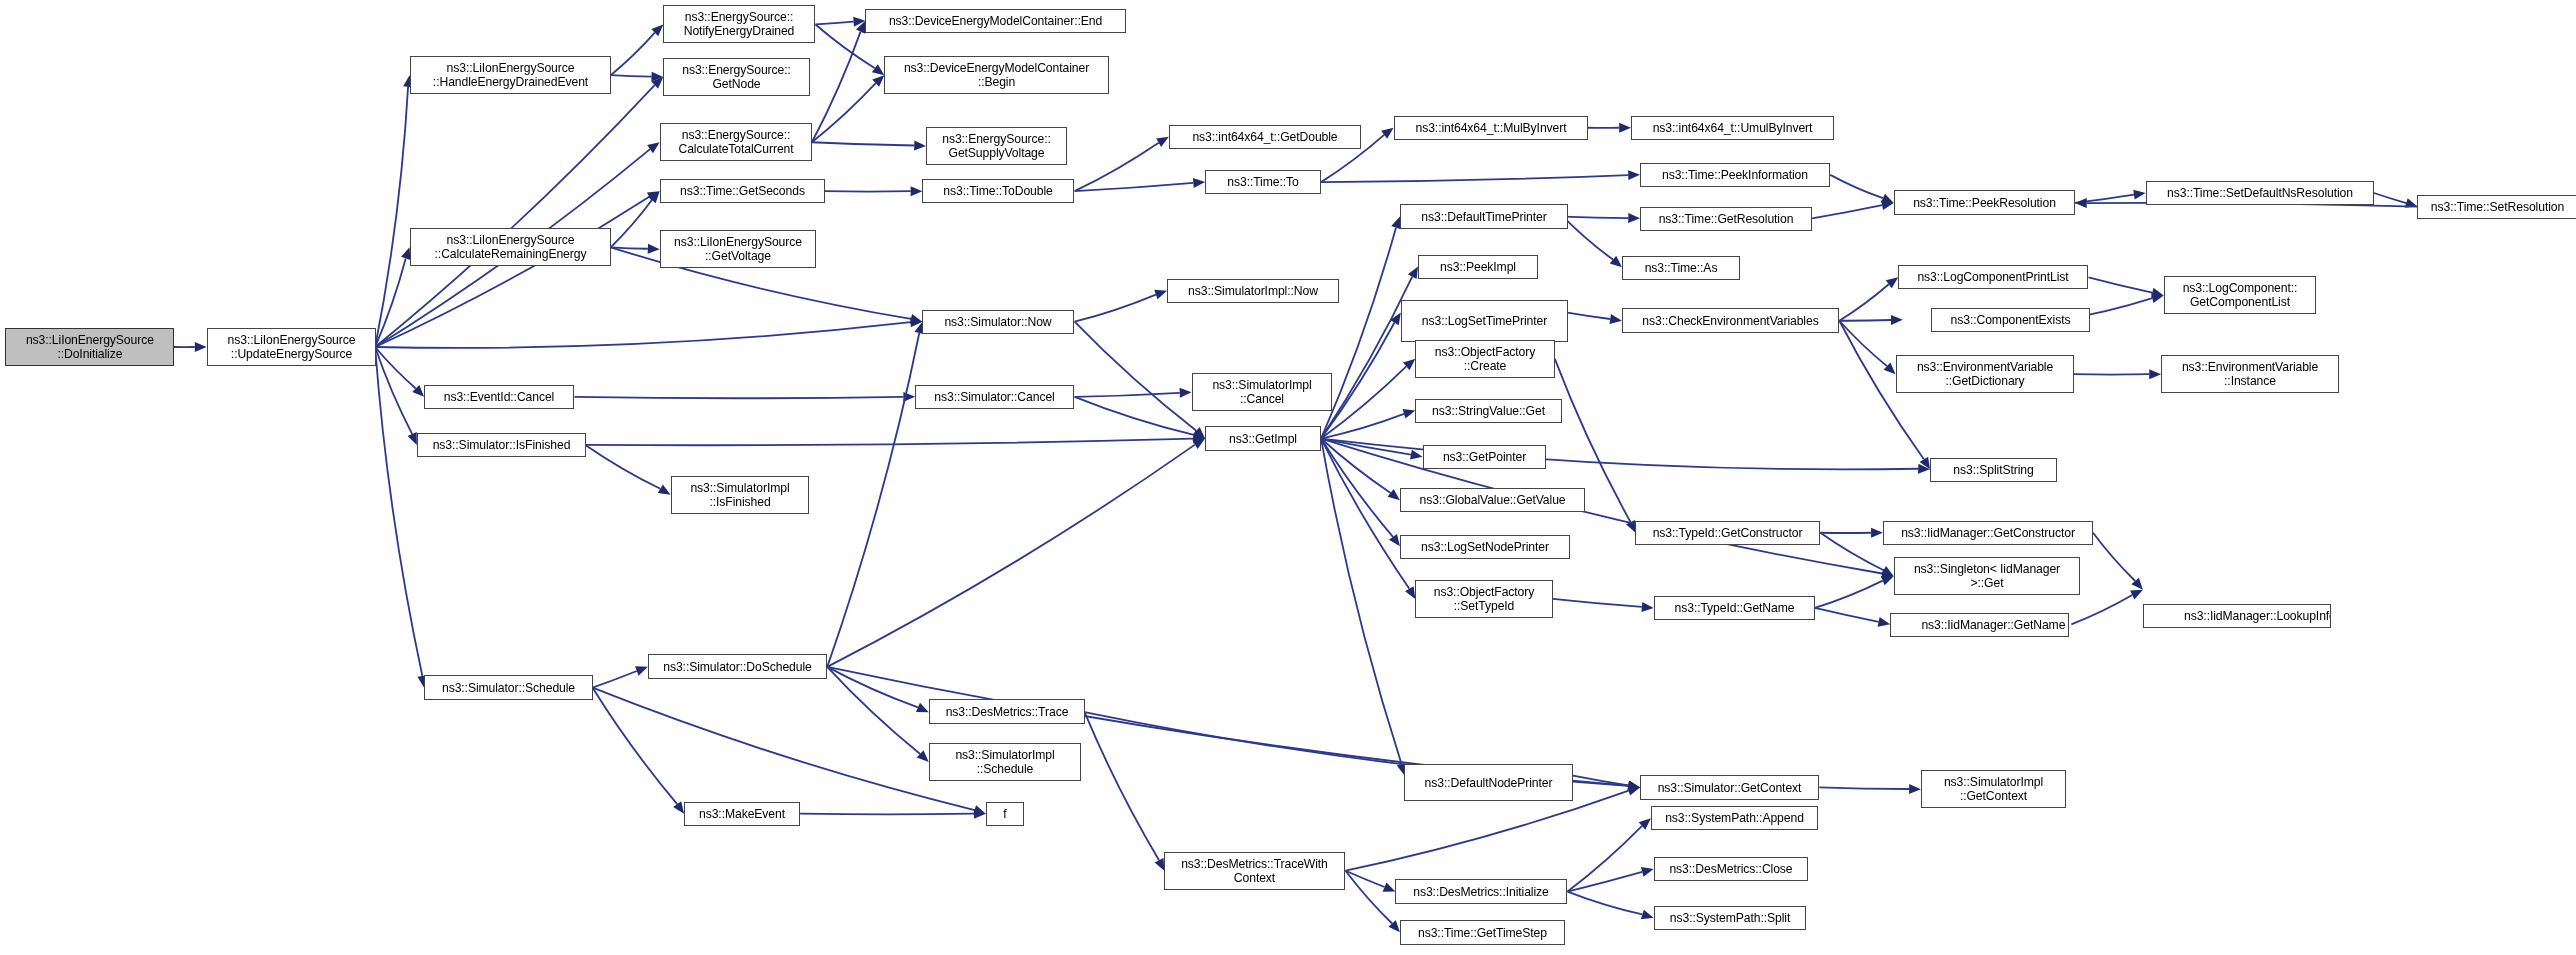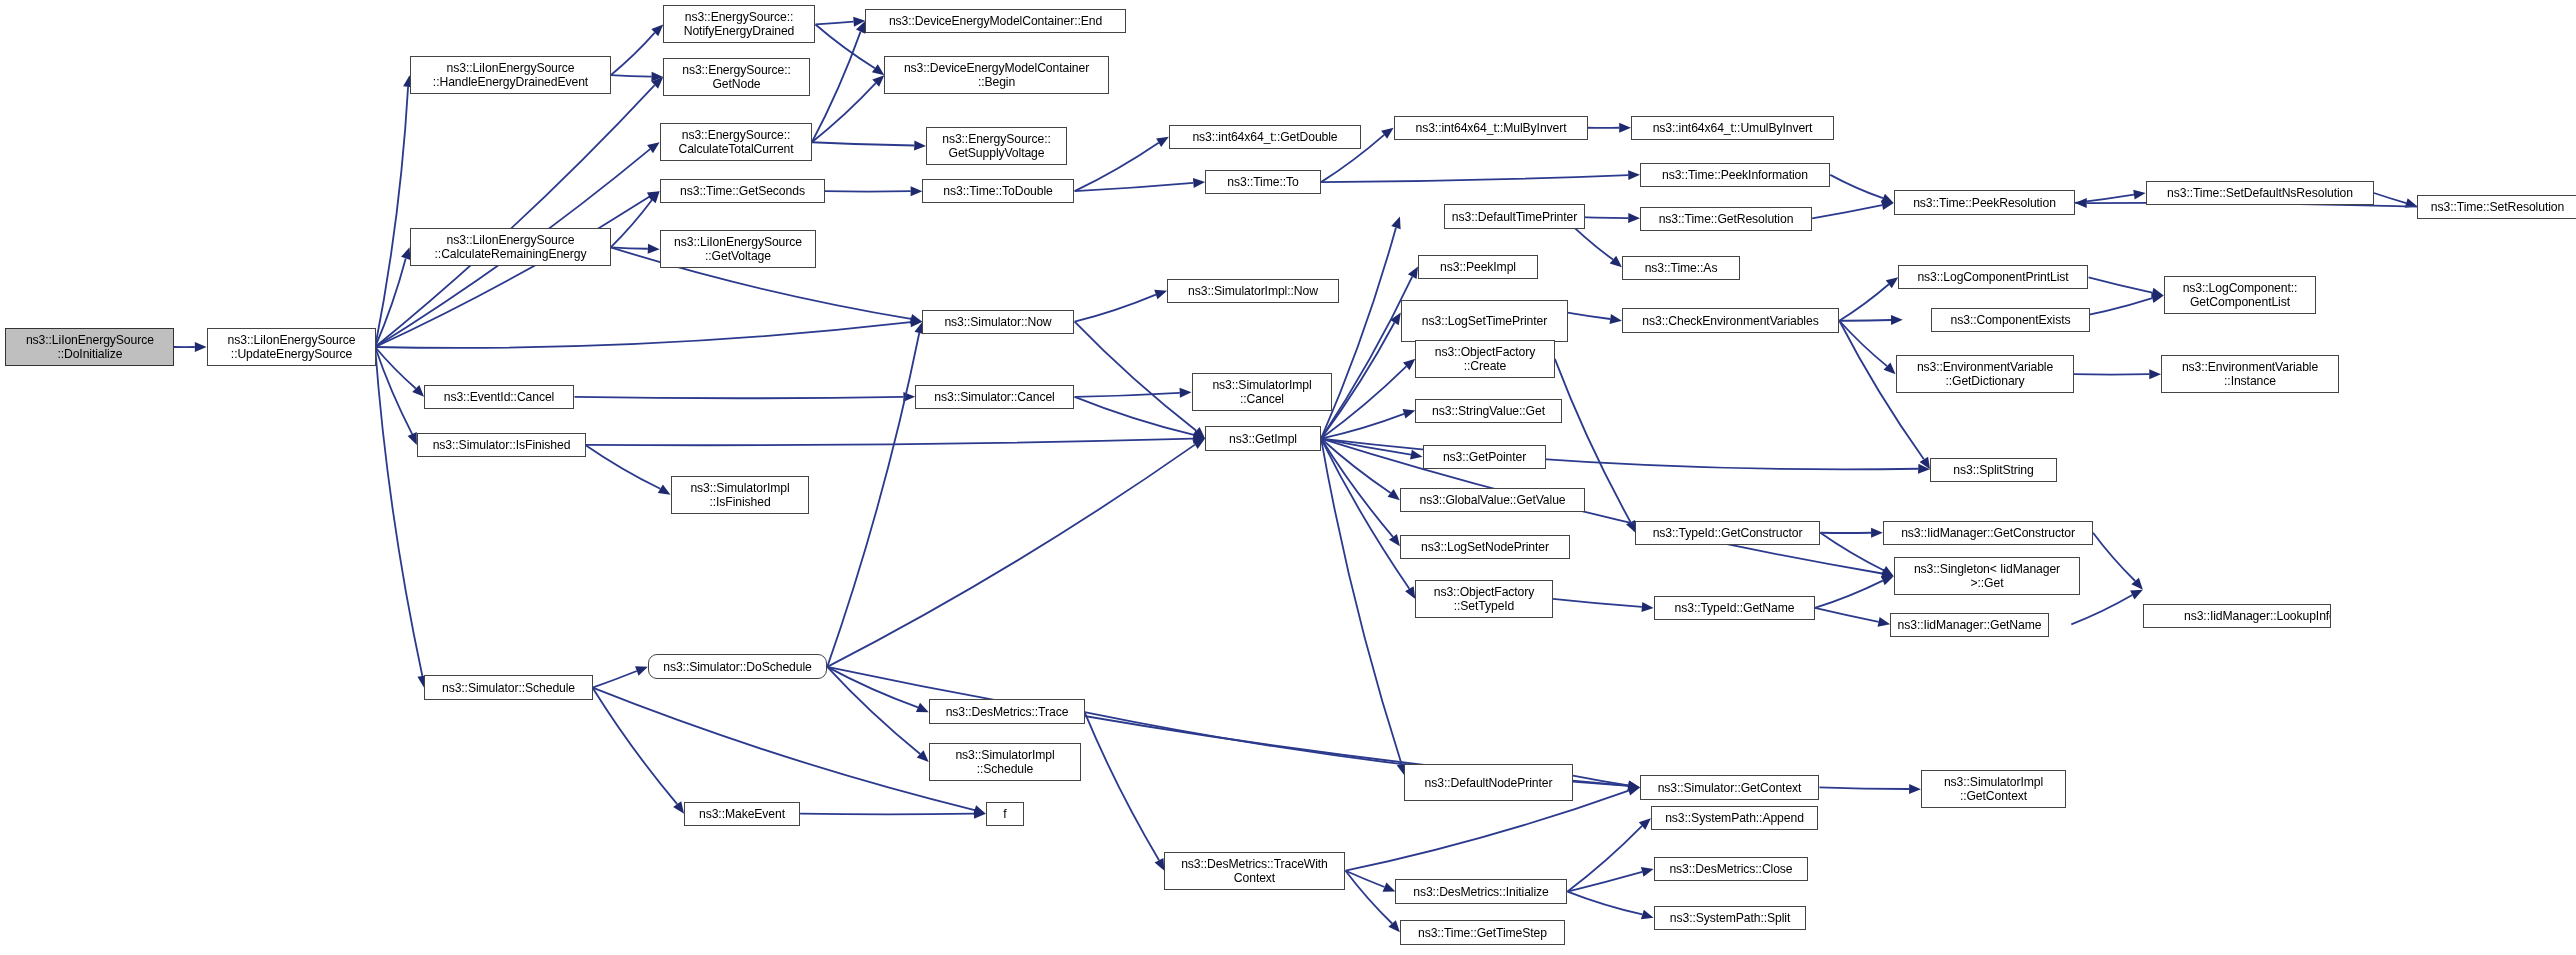--- a/index.html
+++ b/index.html
@@ -265,21 +265,21 @@
       <div class="node-box" style="left: 1640px; top: 163px; width: 190px; height: 23.6px;"><span class="node-label">ns3::Time::PeekInformation</span></div>
       <div class="node-box" style="left: 1894px; top: 190px; width: 181px; height: 25px;"><span class="node-label">ns3::Time::PeekResolution</span></div>
       <div class="node-box" style="left: 2146px; top: 181px; width: 228px; height: 23.6px;"><span class="node-label">ns3::Time::SetDefaultNsResolution</span></div>
       <div class="node-box" style="left: 2417px; top: 195px; width: 161px; height: 23.6px;"><span class="node-label">ns3::Time::SetResolution</span></div>
       <div class="node-box" style="left: 410px; top: 228px; width: 201px; height: 38px;"><span class="node-label">ns3::LiIonEnergySource
 ::CalculateRemainingEnergy</span></div>
       <div class="node-box" style="left: 660px; top: 230px; width: 156px; height: 38px;"><span class="node-label">ns3::LiIonEnergySource
 ::GetVoltage</span></div>
       <div class="node-box" style="left: 922px; top: 310px; width: 152px; height: 23.6px;"><span class="node-label">ns3::Simulator::Now</span></div>
       <div class="node-box" style="left: 1167px; top: 279px; width: 172px; height: 23.6px;"><span class="node-label">ns3::SimulatorImpl::Now</span></div>
-      <div class="node-box" style="left: 1444px; top: 204px; width: 141px; height: 25px;"><span class="node-label">ns3::DefaultTimePrinter</span></div>
+      <div class="node-box" style="left: 1400px; top: 204px; width: 168px; height: 25px;"><span class="node-label">ns3::DefaultTimePrinter</span></div>
       <div class="node-box" style="left: 1640px; top: 207px; width: 172px; height: 23.6px;"><span class="node-label">ns3::Time::GetResolution</span></div>
       <div class="node-box" style="left: 1622px; top: 256px; width: 118px; height: 23.6px;"><span class="node-label">ns3::Time::As</span></div>
       <div class="node-box" style="left: 1418px; top: 255px; width: 120px; height: 23.6px;"><span class="node-label">ns3::PeekImpl</span></div>
       <div class="node-box" style="left: 1401px; top: 300px; width: 167px; height: 42px;"><span class="node-label">ns3::LogSetTimePrinter</span></div>
       <div class="node-box" style="left: 1622px; top: 308px; width: 217px; height: 25px;"><span class="node-label">ns3::CheckEnvironmentVariables</span></div>
       <div class="node-box" style="left: 1898px; top: 265px; width: 190px; height: 23.6px;"><span class="node-label">ns3::LogComponentPrintList</span></div>
       <div class="node-box" style="left: 1903px; top: 308px; width: 159px; height: 23.6px; margin-left: 28px;"><span class="node-label">ns3::ComponentExists</span></div>
       <div class="node-box" style="left: 2164px; top: 276px; width: 152px; height: 38px;"><span class="node-label">ns3::LogComponent::
 GetComponentList</span></div>
       <div class="node-box" style="left: 1896px; top: 355px; width: 178px; height: 38px;"><span class="node-label">ns3::EnvironmentVariable
@@ -292,33 +292,33 @@
       <div class="node-box" style="left: 1423px; top: 445px; width: 123px; height: 23.6px;"><span class="node-label">ns3::GetPointer</span></div>
       <div class="node-box" style="left: 1400px; top: 488px; width: 185px; height: 23.6px;"><span class="node-label">ns3::GlobalValue::GetValue</span></div>
       <div class="node-box" style="left: 1400px; top: 535px; width: 170px; height: 23.6px;"><span class="node-label">ns3::LogSetNodePrinter</span></div>
       <div class="node-box" style="left: 1415px; top: 580px; width: 138px; height: 38px;"><span class="node-label">ns3::ObjectFactory
 ::SetTypeId</span></div>
       <div class="node-box" style="left: 1654px; top: 596px; width: 161px; height: 23.6px;"><span class="node-label">ns3::TypeId::GetName</span></div>
       <div class="node-box" style="left: 1635px; top: 521px; width: 185px; height: 23.6px;"><span class="node-label">ns3::TypeId::GetConstructor</span></div>
       <div class="node-box" style="left: 1883px; top: 521px; width: 210px; height: 23.6px;"><span class="node-label">ns3::IidManager::GetConstructor</span></div>
       <div class="node-box" style="left: 1894px; top: 557px; width: 186px; height: 38px;"><span class="node-label">ns3::Singleton&lt; IidManager
 &gt;::Get</span></div>
-      <div class="node-box" style="left: 1890px; top: 613px; width: 159px; height: 23.6px;"><span class="node-label">ns3::IidManager::GetName</span></div>
+      <div class="node-box" style="left: 1890px; top: 613px; width: 179px; height: 23.6px; text-align: right;"><span class="node-label">ns3::IidManager::GetName</span></div>
       <div class="node-box" style="left: 1930px; top: 458px; width: 127px; height: 23.6px;"><span class="node-label">ns3::SplitString</span></div>
       <div class="node-box" style="left: 2143px; top: 604px; width: 188px; height: 23.6px; padding-left: 40px;"><span class="node-label">ns3::IidManager::LookupInformation</span></div>
       <div class="node-box" style="left: 1205px; top: 426px; width: 116px; height: 25px; justify-content: flex-end;"><span class="node-label">ns3::GetImpl</span></div>
       <div class="node-box" style="left: 424px; top: 385px; width: 150px; height: 23.6px;"><span class="node-label">ns3::EventId::Cancel</span></div>
       <div class="node-box" style="left: 915px; top: 385px; width: 159px; height: 23.6px;"><span class="node-label">ns3::Simulator::Cancel</span></div>
       <div class="node-box" style="left: 1192px; top: 373px; width: 140px; height: 38px;"><span class="node-label">ns3::SimulatorImpl
 ::Cancel</span></div>
       <div class="node-box" style="left: 417px; top: 433px; width: 169px; height: 23.6px;"><span class="node-label">ns3::Simulator::IsFinished</span></div>
       <div class="node-box" style="left: 671px; top: 476px; width: 138px; height: 38px;"><span class="node-label">ns3::SimulatorImpl
 ::IsFinished</span></div>
       <div class="node-box" style="left: 424px; top: 675px; width: 169px; height: 25px;"><span class="node-label">ns3::Simulator::Schedule</span></div>
-      <div class="node-box" style="left: 648px; top: 654px; width: 179px; height: 25px; border-radius: 9px;"><span class="node-label">ns3::Simulator::DoSchedule</span></div>
+      <div class="node-box" style="left: 648px; top: 654px; width: 179px; height: 25px;"><span class="node-label">ns3::Simulator::DoSchedule</span></div>
       <div class="node-box" style="left: 929px; top: 699px; width: 156px; height: 25px;"><span class="node-label">ns3::DesMetrics::Trace</span></div>
       <div class="node-box" style="left: 929px; top: 743px; width: 152px; height: 38px;"><span class="node-label">ns3::SimulatorImpl
 ::Schedule</span></div>
       <div class="node-box" style="left: 684px; top: 802px; width: 116px; height: 23.6px;"><span class="node-label">ns3::MakeEvent</span></div>
       <div class="node-box" style="left: 986px; top: 802px; width: 38px; height: 23.6px;"><span class="node-label">f</span></div>
       <div class="node-box" style="left: 1164px; top: 852px; width: 181px; height: 38px;"><span class="node-label">ns3::DesMetrics::TraceWith
 Context</span></div>
       <div class="node-box" style="left: 1395px; top: 879px; width: 172px; height: 25px;"><span class="node-label">ns3::DesMetrics::Initialize</span></div>
       <div class="node-box" style="left: 1400px; top: 920px; width: 165px; height: 25px;"><span class="node-label">ns3::Time::GetTimeStep</span></div>
       <div class="node-box" style="left: 1651px; top: 806px; width: 167px; height: 23.6px;"><span class="node-label">ns3::SystemPath::Append</span></div>

